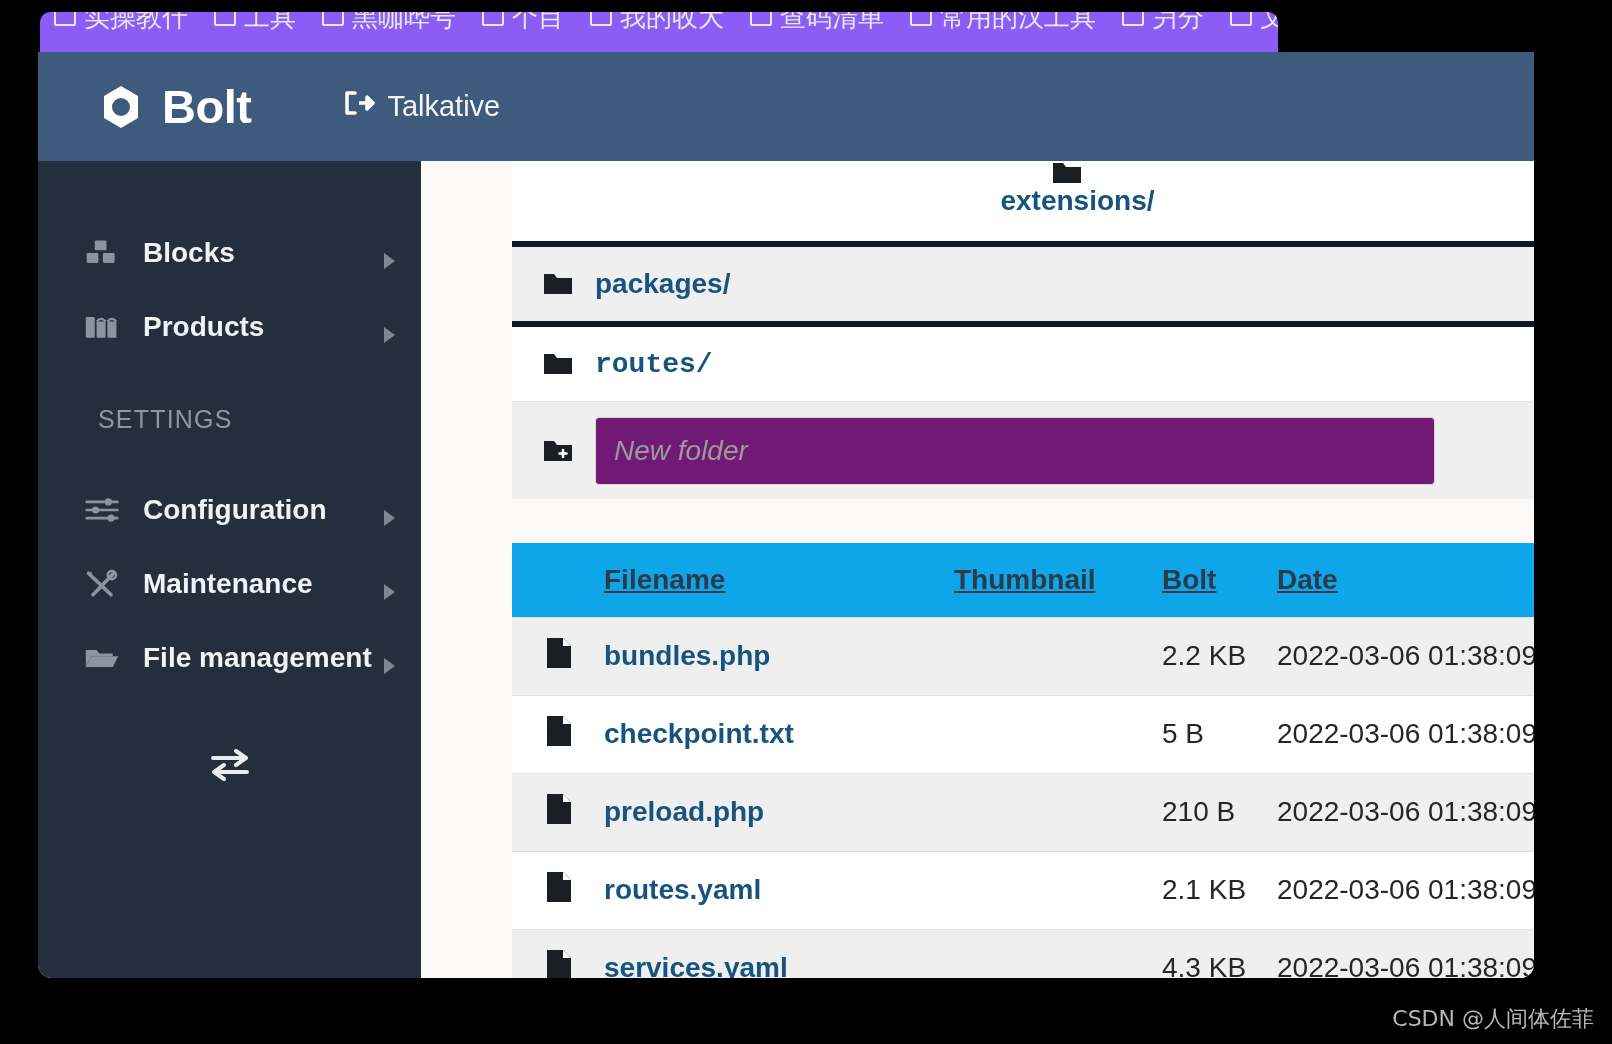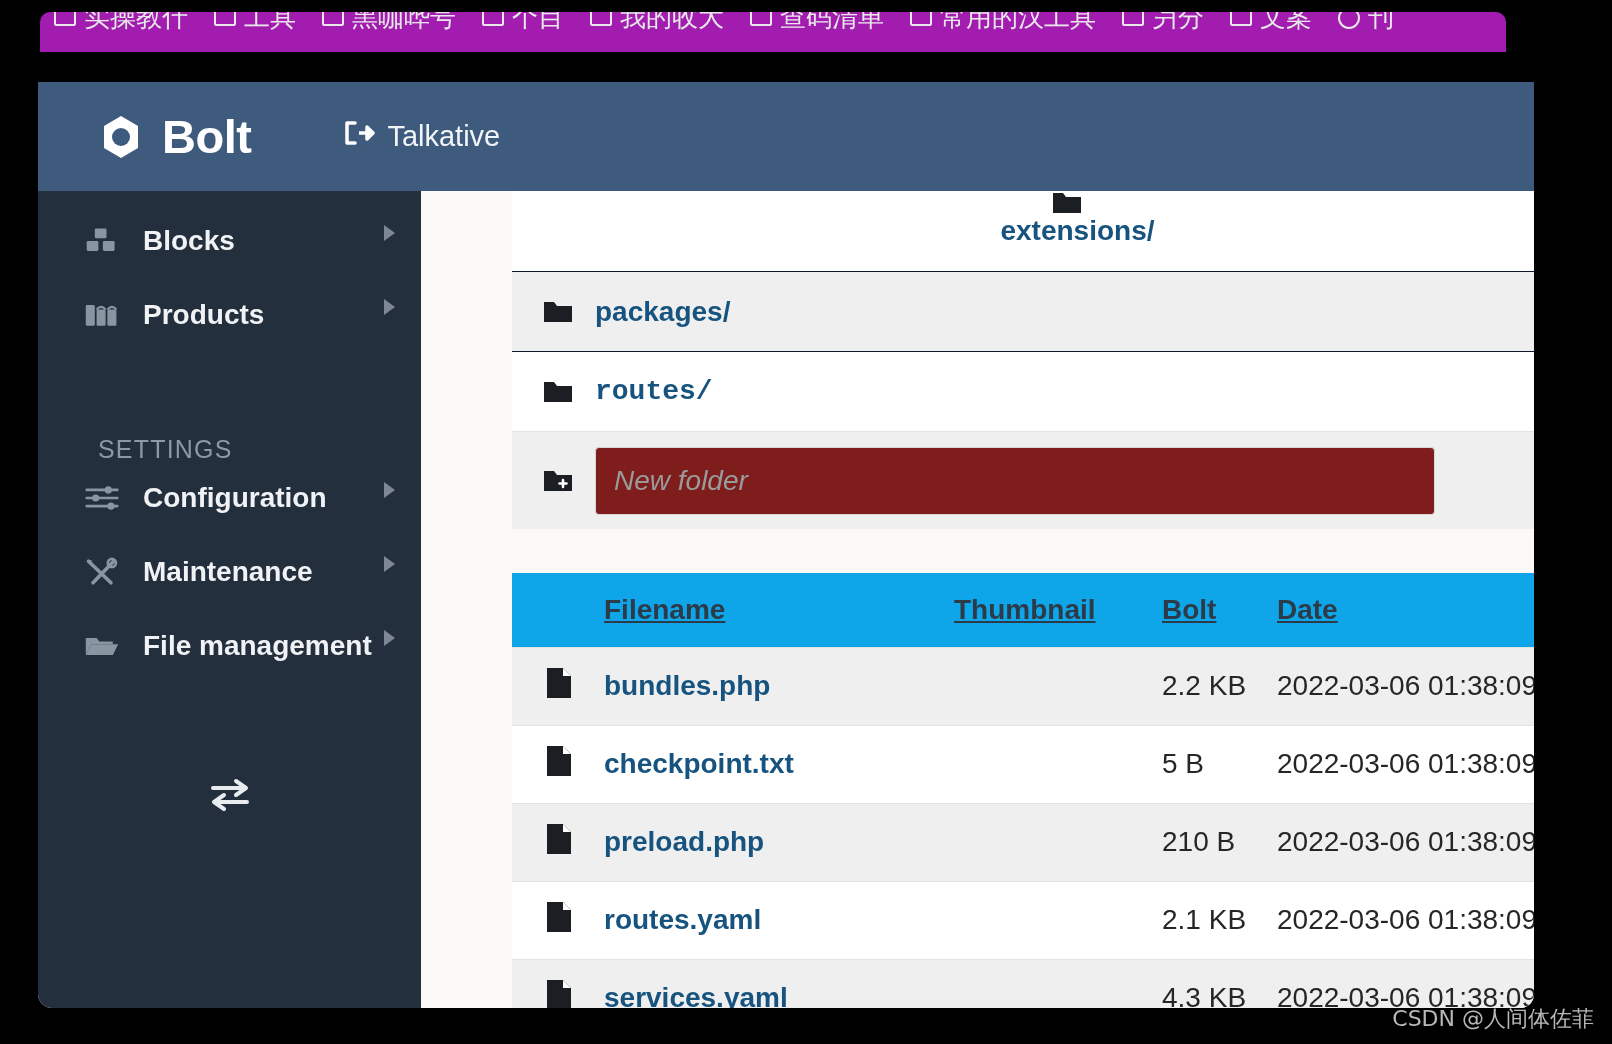--- a/index.html
+++ b/index.html
@@ -13,22 +13,22 @@
   #screen {
     position: relative;
     width: 1612px; height: 1044px;
     background: #000;
   }
 
   
   .browser-strip {
     position: absolute;
     left: 40px; top: 12px;
-    width: 1466px; height: 40px;
-    background: #a21caf;
+    width: 1238px; height: 40px;
+    background: #8b5cf6;
     border-radius: 10px 10px 0 0;
     overflow: hidden;
   }
   .bookmark-row {
     position: absolute;
     left: 14px; top: -12px;
     display: flex;
     align-items: center;
     gap: 26px;
     white-space: nowrap;
@@ -53,21 +53,20 @@
   }
 
   
   #app {
     position: absolute;
     left: 38px; top: 52px;
     width: 1496px; height: 926px;
     background: #fbf9f8;
     border-radius: 0 0 14px 14px;
     overflow: hidden;
-    margin-top: 30px;
   }
 
   
   .topbar {
     position: absolute;
     left: 0; top: 0;
     width: 100%; height: 109px;
     background: #3e5a7c;
     display: flex;
     align-items: center;
@@ -103,21 +102,21 @@
   
   .sidebar {
     position: absolute;
     left: 0; top: 109px;
     width: 383px; height: 817px;
     background: #242f3d;
     padding-top: 34px;
   }
   .nav-item {
     display: flex;
-    align-items: flex-start;
+    align-items: flex-end;
     height: 74px;
     padding: 0 26px 0 44px;
     cursor: pointer;
   }
   .nav-icon {
     width: 40px; height: 32px;
     flex: 0 0 auto;
     margin-right: 21px;
     display: flex; align-items: center; justify-content: center;
   }
@@ -161,21 +160,21 @@
 
   .panel { width: 1100px; }
 
   
   .folder-row {
     position: relative;
     height: 80px;
     display: flex;
     align-items: center;
     padding-left: 31px;
-    border-top: 1px solid #0f172a;
+    border-top: 6px solid #0f172a;
   }
   .folder-row.odd  { background: #ffffff; }
   .folder-row.even { background: #efefef; }
   .folder-row:first-child { border-top: none; flex-direction: column; }
 
   .folder-icon { width: 30px; height: 24px; margin-right: 22px; flex: 0 0 auto; }
   .folder-name {
     color: #17537f;
     font-size: 28px;
     font-weight: bold;
@@ -191,21 +190,21 @@
     padding-left: 31px;
     background: #efefef;
     border-top: 1px solid #e2e2e2;
   }
   .newfolder-input {
     margin-left: 22px;
     width: 840px;
     height: 68px;
     border: 1px solid #d6d6d6;
     border-radius: 4px;
-    background: #7f1d1d;
+    background: #701a75;
     font-size: 28px;
     font-style: italic;
     color: #9a9a9a;
     padding: 0 18px;
     font-family: "Liberation Sans", sans-serif;
   }
   .newfolder-input::placeholder { color: #9a9a9a; font-style: italic; }
 
   .gap { height: 44px; background: #fbf9f8; }
 

